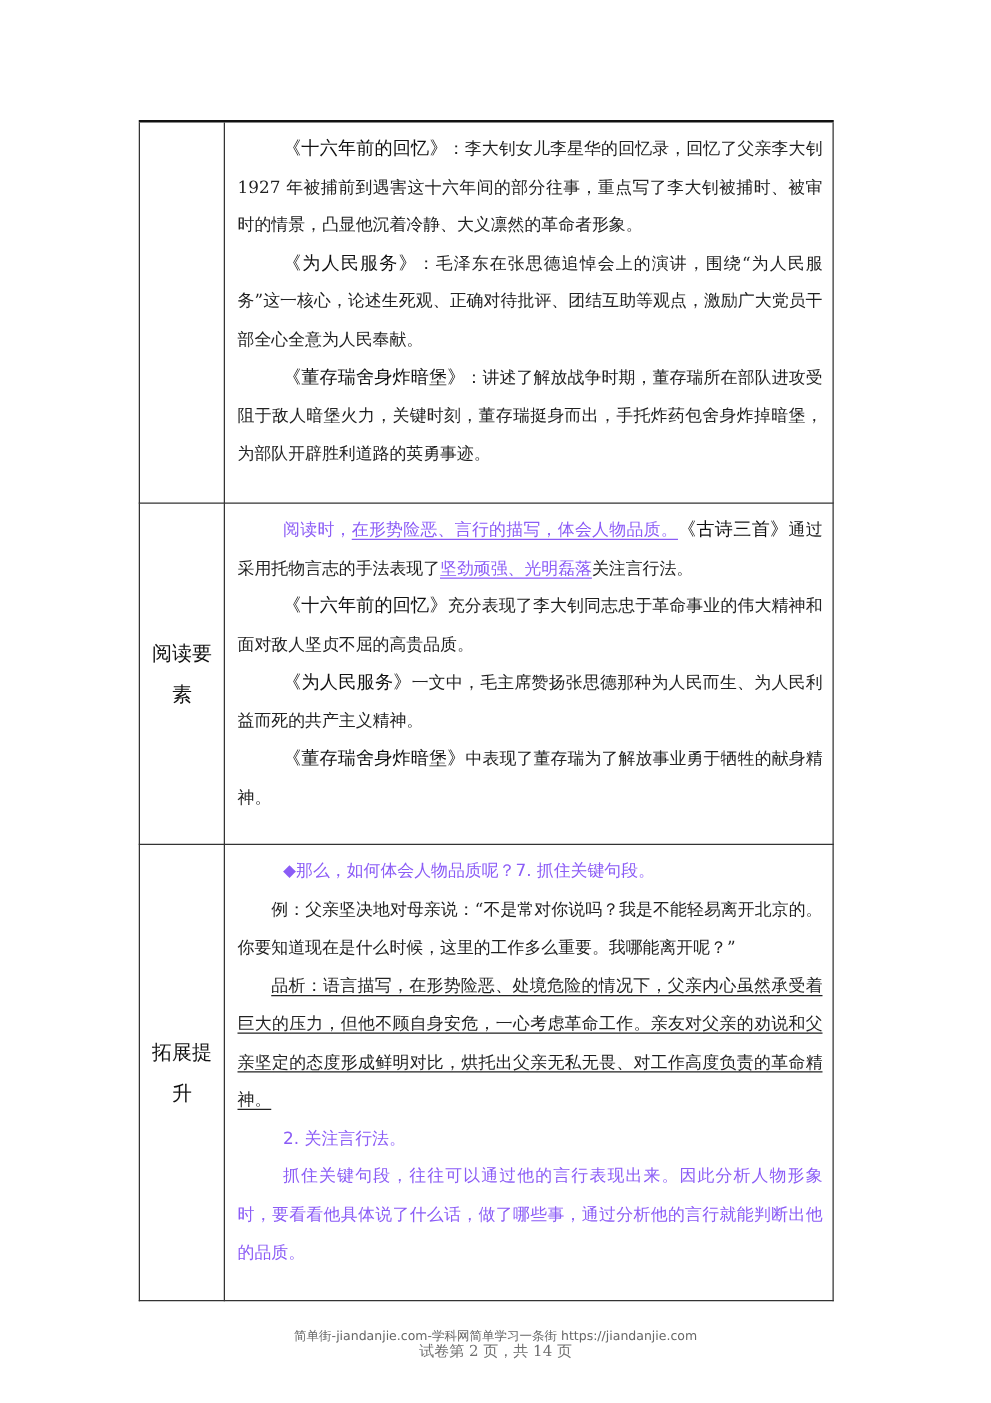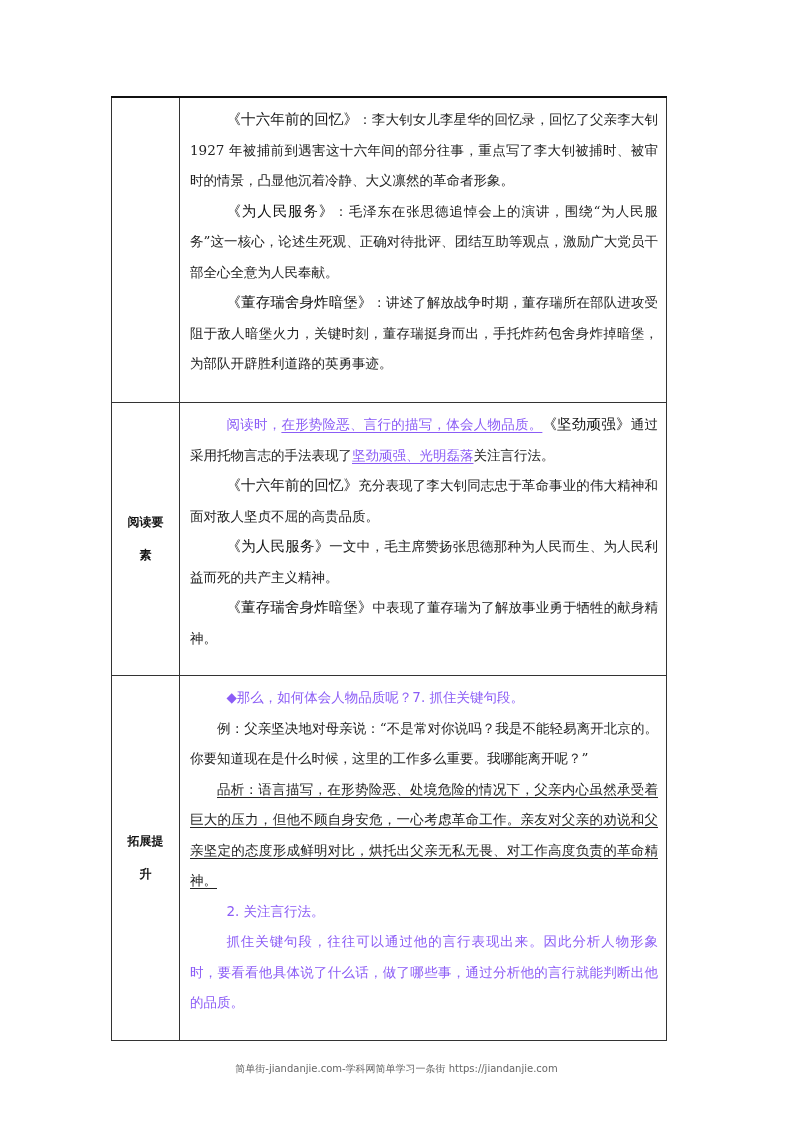--- a/index.html
+++ b/index.html
@@ -6,21 +6,21 @@
   body { width: 793px; height: 1122px; position: relative; overflow: hidden; color: #1a1a1a; }
   .page { position: absolute; left: 0; top: 0; width: 793px; height: 1122px; }
   table.main {
     position: absolute; left: 111px; top: 96px; width: 556px;
     border-collapse: collapse; table-layout: fixed;
   }
   table.main td { border: 1.5px solid #333; vertical-align: top; padding: 0; }
   table.main tr:first-child td { border-top: 2px solid #111; }
   td.label { width: 67px; text-align: center; vertical-align: middle !important; }
   td.label .lbl {
-    font-family: "DejaVu Sans", sans-serif; font-weight: bold; font-size: 12px;
+    font-family: "DejaVu Sans", sans-serif; font-weight: normal; font-size: 16px;
     line-height: 33px; color: #111; padding: 0 4px;
   }
   td.content { padding: 6px 8px 8px 10px !important; }
   .para {
     font-family: "DejaVu Serif", serif; font-size: 13.5px; line-height: 30.5px;
     color: #222; text-indent: 2em; text-align: justify; margin: 0;
   }
   .para.indent-more { text-indent: 2.7em; }
   .bt {
     font-family: "DejaVu Sans", sans-serif; font-size: 14.5px; color: #111; font-weight: normal;
@@ -65,21 +65,21 @@
 
     <tr class="row2">
       <td class="label">
         <div class="lbl">
           <div>阅读要</div>
           <div>素</div>
         </div>
       </td>
       <td class="content">
         <p class="para indent-more">
-          <span class="sans">阅读时，</span><span class="sans ul">在形势险恶、言行的描写，体会人物品质。</span><span class="bt">《坚劲顽强》</span><span>通过采用托物言志的手法表现了</span><span class="sans ul">坚劲顽强、光明磊落</span><span>关注言行法。</span>
+          <span class="sans">阅读时，</span><span class="sans ul">在形势险恶、言行的描写，体会人物品质。</span><span class="bt">《古诗三首》</span><span>通过采用托物言志的手法表现了</span><span class="sans ul">坚劲顽强、光明磊落</span><span>关注言行法。</span>
         </p>
         <p class="para indent-more">
           <span class="bt">《十六年前的回忆》</span><span>充分表现了李大钊同志忠于革命事业的伟大精神和面对敌人坚贞不屈的高贵品质。</span>
         </p>
         <p class="para indent-more">
           <span class="bt">《为人民服务》</span><span>一文中，毛主席赞扬张思德那种为人民而生、为人民利益而死的共产主义精神。</span>
         </p>
         <p class="para indent-more">
           <span class="bt">《董存瑞舍身炸暗堡》</span><span>中表现了董存瑞为了解放事业勇于牺牲的献身精神。</span>
         </p>
@@ -98,13 +98,14 @@
         <p class="para">例：父亲坚决地对母亲说：“不是常对你说吗？我是不能轻易离开北京的。你要知道现在是什么时候，这里的工作多么重要。我哪能离开呢？”</p>
         <p class="para ul">品析：语言描写，在形势险恶、处境危险的情况下，父亲内心虽然承受着巨大的压力，但他不顾自身安危，一心考虑革命工作。亲友对父亲的劝说和父亲坚定的态度形成鲜明对比，烘托出父亲无私无畏、对工作高度负责的革命精神。</p>
         <p class="para indent-more sans">2. 关注言行法。</p>
         <p class="para indent-more sans">抓住关键句段，往往可以通过他的言行表现出来。因此分析人物形象时，要看看他具体说了什么话，做了哪些事，通过分析他的言行就能判断出他的品质。</p>
       </td>
     </tr>
   </tbody>
     </table>
 
   <div class="footer">简单街-jiandanjie.com-学科网简单学习一条街 https://jiandanjie.com</div>
+  <div class="footer-page">试卷第 2 页，共 14 页</div>
 </div>
 
 </body></html>

